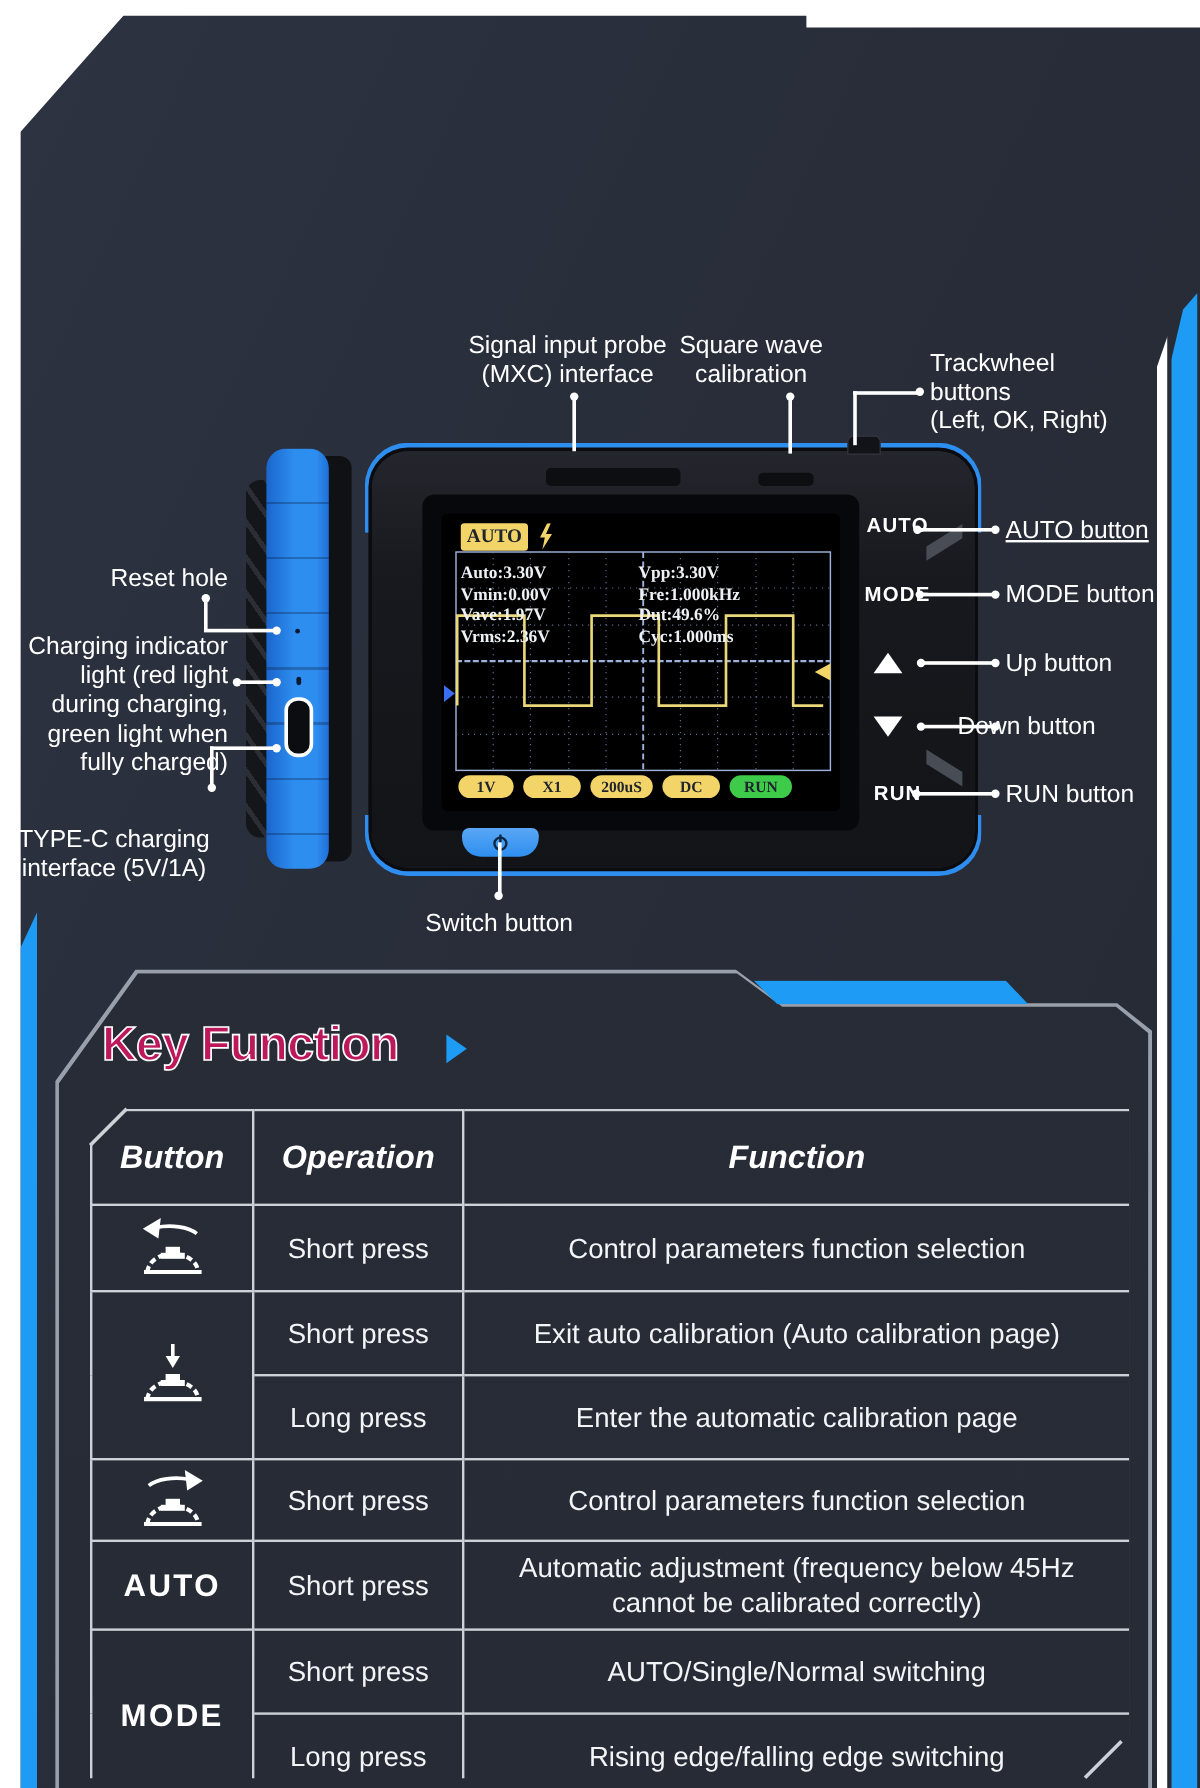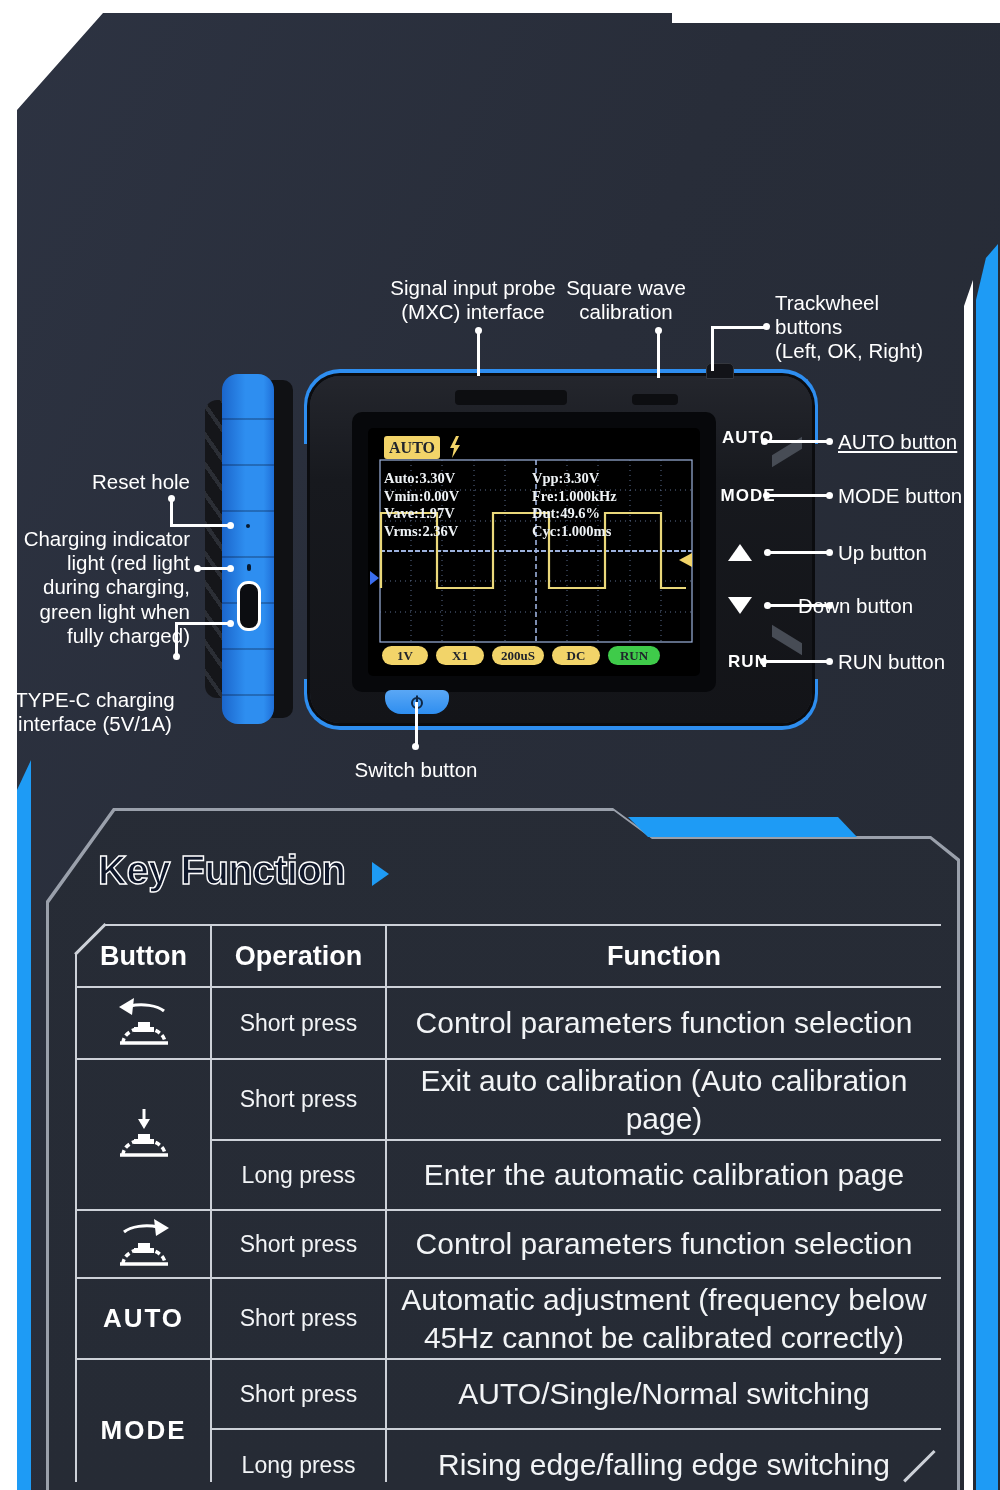--- a/index.html
+++ b/index.html
@@ -79,33 +79,33 @@
     display:flex;align-items:center;justify-content:center;}
   .chip.green{background:#3fcb4a;}
 
   
   .panel-outline{position:absolute;inset:0;background:#9aa0ab;
     clip-path:polygon(113px 808px,613px 808px,651px 836px,931px 836px,960px 859px,960px 1490px,46px 1490px,46px 901px);}
   .panel{position:absolute;inset:0;background:linear-gradient(180deg,#2b303b,#272c36 40%,#262b35);
     clip-path:polygon(115px 811px,614px 811px,652px 839px,930px 839px,957px 861px,957px 1490px,49px 1490px,49px 903px);}
   .panel-accent{position:absolute;left:628px;top:817px;width:229px;height:20px;background:#1e9bf5;
     clip-path:polygon(0 0,210px 0,229px 20px,20px 20px);}
-  .kf-heading{position:absolute;left:98px;top:848px;color:#0f172a;font-weight:900;font-size:40px;
+  .kf-heading{position:absolute;left:85px;top:848px;color:#be185d;font-weight:900;font-size:40px;
     letter-spacing:-0.5px;-webkit-text-stroke:1.4px #fff;}
   .kf-arrow{position:absolute;left:372px;top:862px;width:0;height:0;border-top:12px solid transparent;
     border-bottom:12px solid transparent;border-left:17px solid #1e9bf5;}
 
   
   .tbl-wrap{position:absolute;left:75px;top:924px;width:866px;height:558px;
     clip-path:polygon(30px 0,100% 0,100% calc(100% - 36px),calc(100% - 36px) 100%,0 100%,0 30px);}
   table.kf{border-collapse:collapse;width:866px;height:558px;table-layout:fixed;color:#fff;}
   table.kf td,table.kf th{border:2.5px solid #cdd1d8;text-align:center;vertical-align:middle;padding:2px 10px;}
   table.kf th{font-size:27px;font-weight:bold;}
   td.op{font-size:23px;font-weight:normal;color:#f2f4f6;}
-  td.fn{font-size:30px;color:#f2f4f6;line-height:1.25;}
+  td.fn{font-size:23px;color:#f2f4f6;line-height:1.25;}
   td.btn-label{font-size:26px;font-weight:bold;letter-spacing:2px;}
   .diag{position:absolute;height:2.5px;background:#cdd1d8;transform-origin:left center;}
   .diag.tl{left:75px;top:953px;width:43px;transform:rotate(-45deg);}
   .diag.br{left:904px;top:1480px;width:43px;transform:rotate(-45deg);}
 </style>
 </head>
 <body>
 
 <div id="stage">
 
@@ -271,21 +271,21 @@
   <div class="kf-arrow"></div>
 
   <div class="tbl-wrap">
     <table class="kf">
       <colgroup>
           <col style="width:135px;">
           <col style="width:175px;">
           <col style="width:556px;">
         </colgroup>
       <tbody>
-          <tr style="height:62px;">
+          <tr style="height:79px;font-style:italic;">
         <th>Button</th>
         <th>Operation</th>
         <th>Function</th>
       </tr>
       <tr style="height:72px;">
         <td>
           <svg width="58" height="52" viewBox="0 0 56 52">
             <path d="M48,16 A26,12 0 0 0 14,11" fill="none" stroke="#fff" stroke-width="3"></path>
             <polygon points="3,12 18,3 16,20" fill="#fff"></polygon>
             <rect x="22" y="27" width="12" height="6" fill="#fff"></rect>

